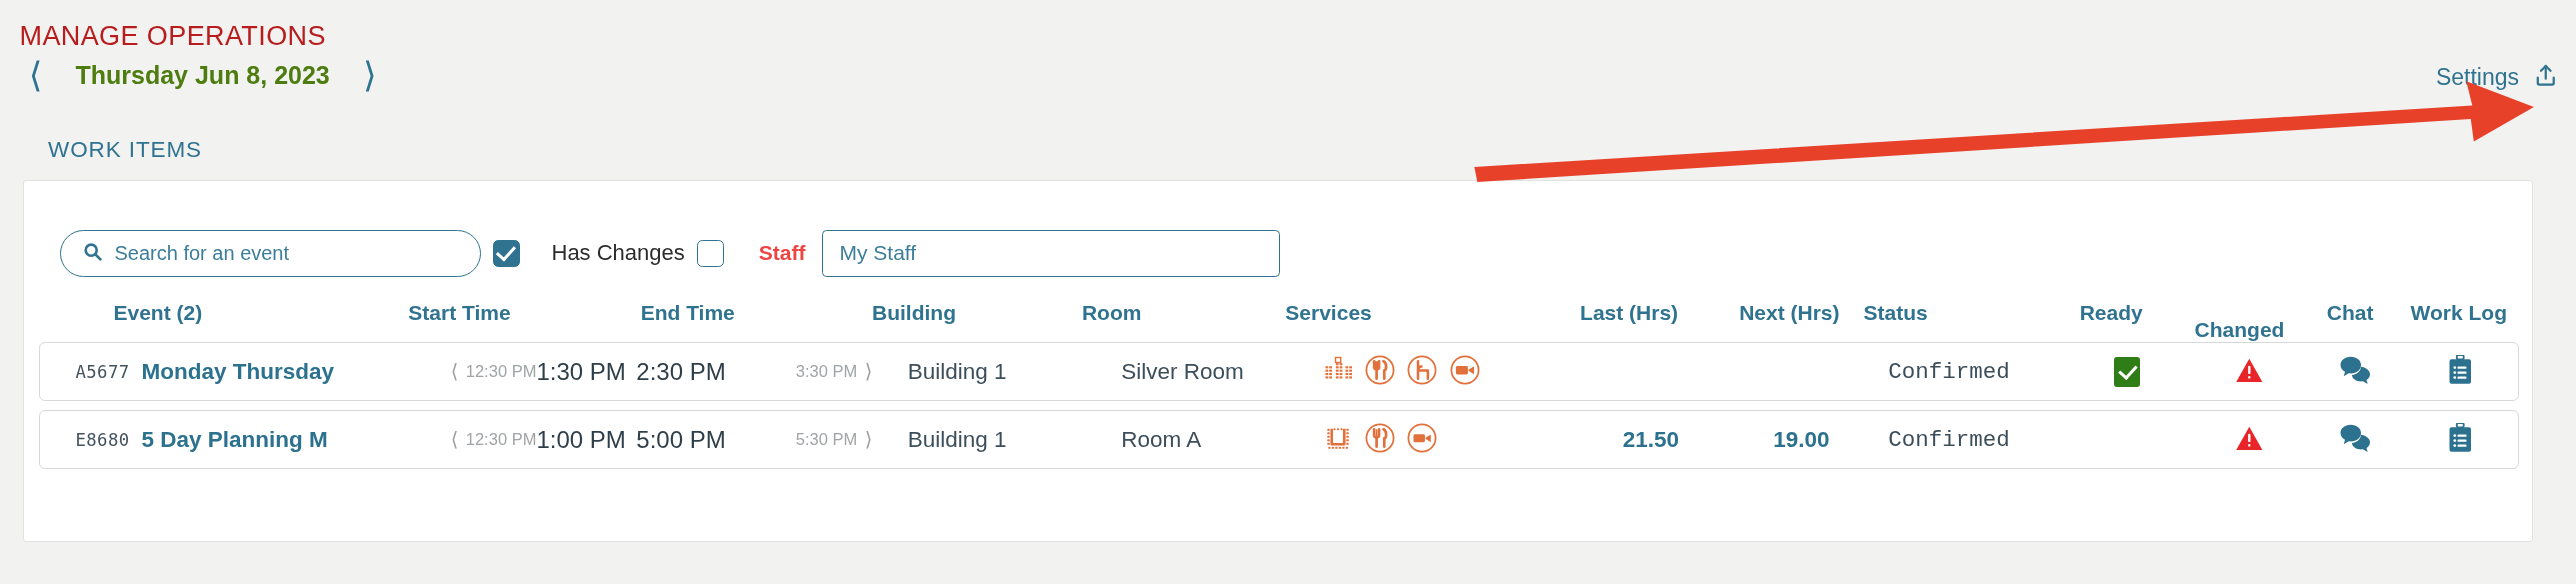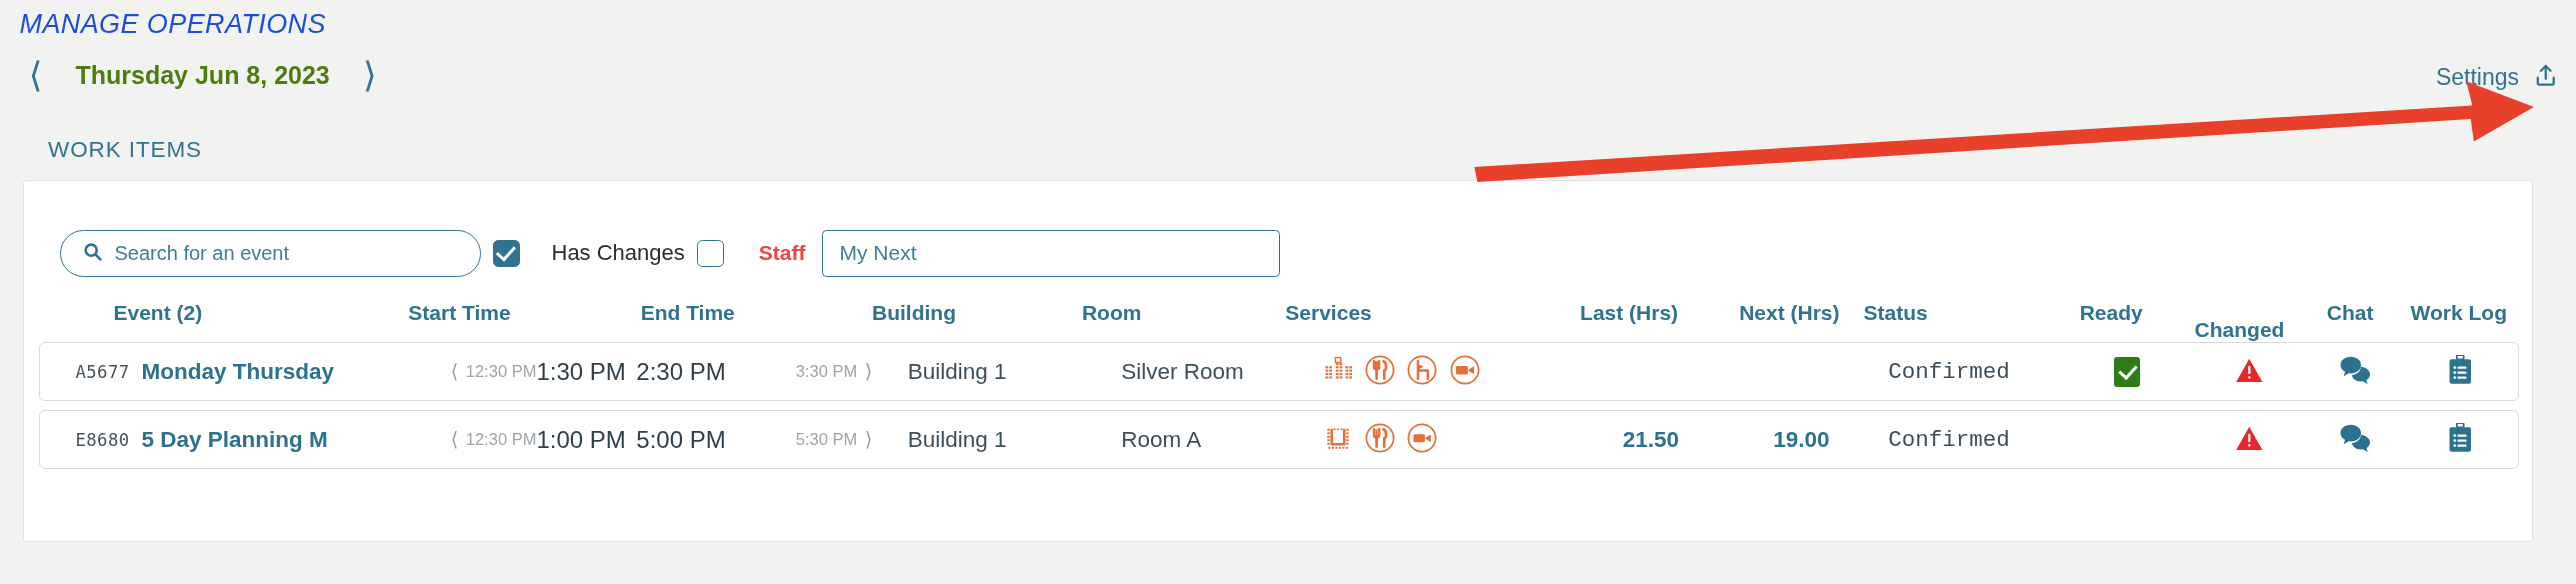--- a/index.html
+++ b/index.html
@@ -12,26 +12,25 @@
   }
   #page {
     position: relative;
     width: 2576px; height: 585px;
     background: #f2f2f1;
   }
 
   
   .page-title {
     position: absolute;
-    left: 19.5px; top: 9px;
+    left: 19.5px; top: 21px;
     font-size: 27px;
     letter-spacing: 0.4px;
-    color: #1d4ed8;
+    color: #b91c1c;
     font-weight: 400;
-    font-style: italic;
   }
 
   
   .date-bar {
     position: absolute;
     left: 15px; top: 54px;
     display: flex; align-items: center;
     height: 42px;
   }
   .chev {
@@ -317,21 +316,21 @@
         <span class="ph">Search for an event</span>
       </div>
 
       <span class="cbx on"></span>
 
       <span class="filter-label">Has Changes</span>
       <span class="cbx"></span>
 
       <span class="staff-label">Staff</span>
       <div class="staff-input">
-        <span class="ph">My Next</span>
+        <span class="ph">My Staff</span>
       </div>
     </div>
 
     <div class="table">
 
       <div class="thead">
         <div class="th c-event">Event (2)</div>
         <div class="th c-start">Start Time</div>
         <div class="th c-end">End Time</div>
         <div class="th c-build">Building</div>

